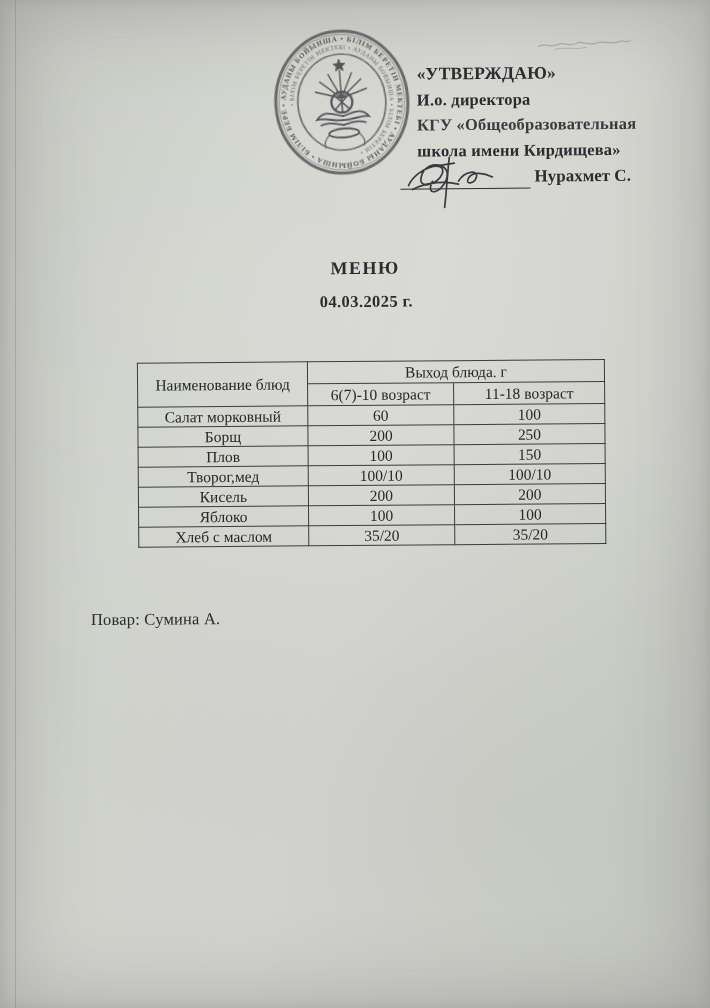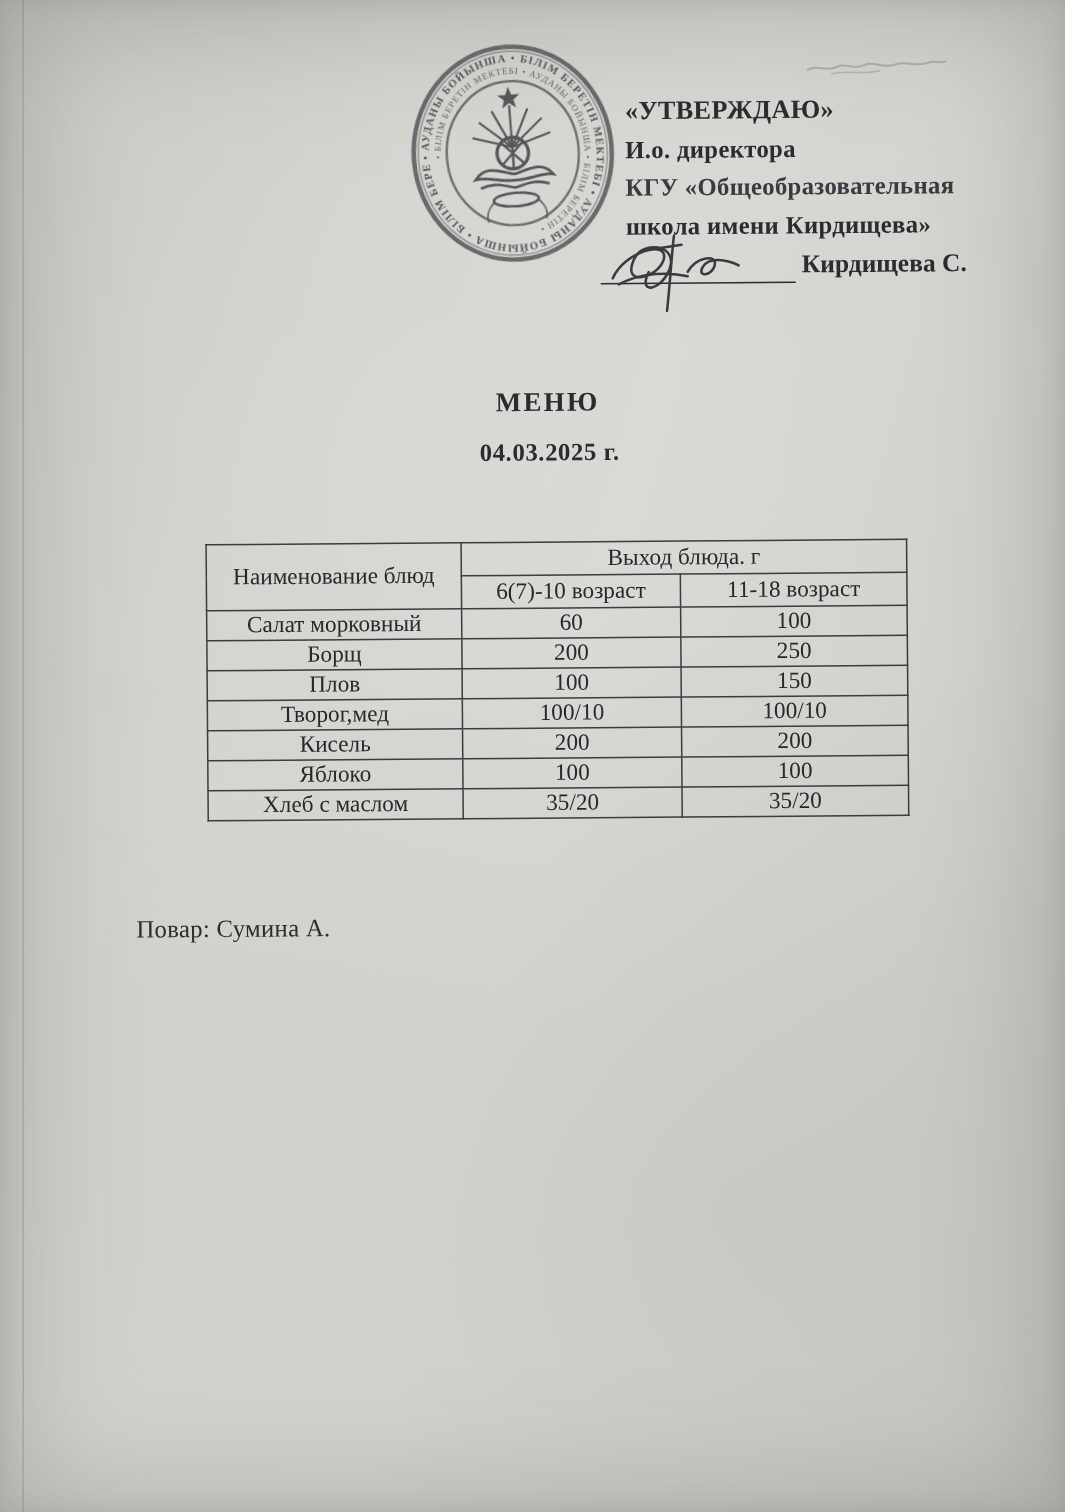--- a/index.html
+++ b/index.html
@@ -172,21 +172,21 @@
       <div class="sig-line"></div>
       <svg class="sig-mark" viewBox="0 0 125 62">
         <g fill="none" stroke="#3a3a40" stroke-width="1.7" stroke-linecap="round">
           <path d="M6,34 C 14,16 44,8 40,22 C 36,34 12,40 20,22 C 26,8 50,12 44,28 C 39,42 22,46 30,30"></path>
           <path d="M10,38 C 26,30 44,30 56,33"></path>
           <path d="M47,6 C 45,22 44,40 42,56"></path>
           <path d="M38,14 L 52,12"></path>
           <path d="M56,30 C 62,20 76,18 74,26 C 72,33 62,34 66,27 C 70,20 82,22 90,26"></path>
         </g>
       </svg>
-      <div class="sig-name">Кирдищева С.</div>
+      <div class="sig-name">Нурахмет С.</div>
     </div>
 
     <div class="menu-title">МЕНЮ</div>
     <div class="menu-date">04.03.2025 г.</div>
 
     <table class="menu">
       <colgroup>
           <col class="c1">
           <col class="c2">
           <col class="c3">

